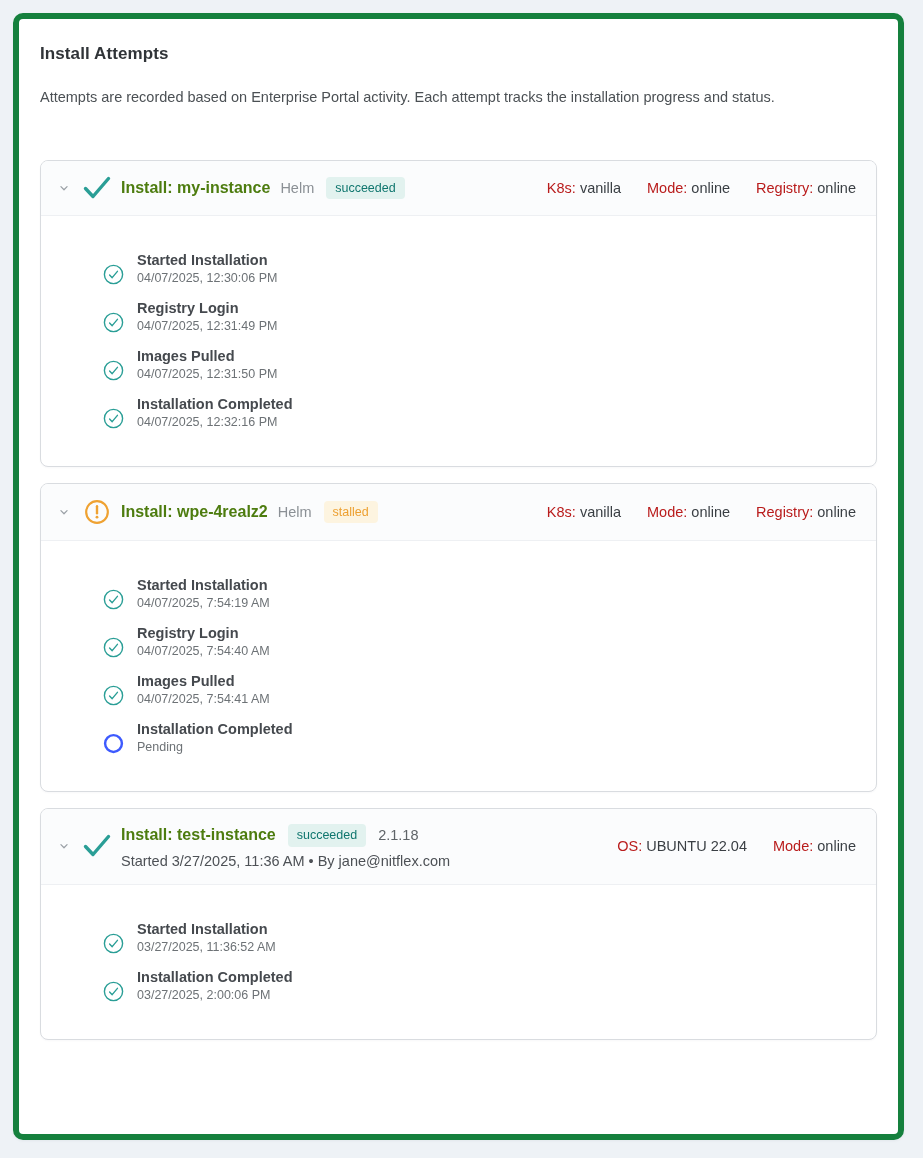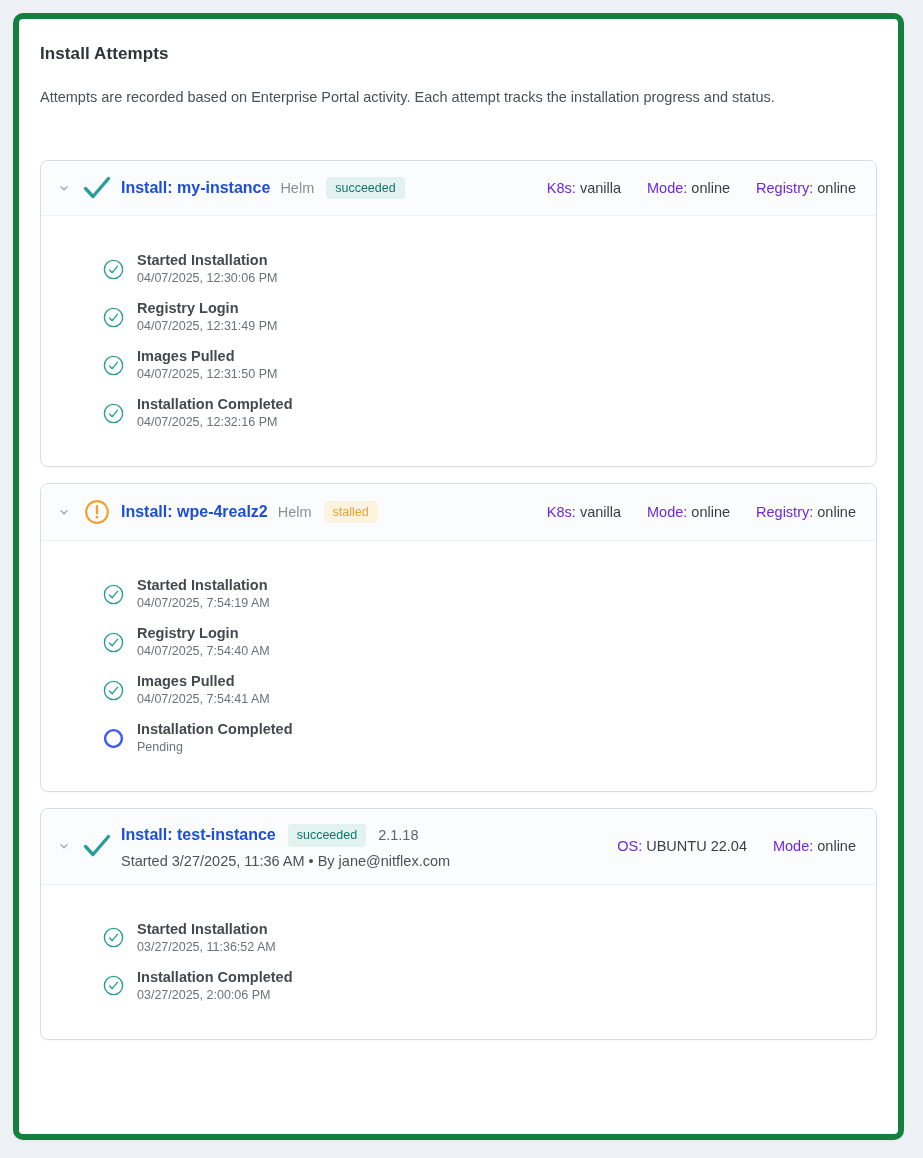--- a/index.html
+++ b/index.html
@@ -48,21 +48,21 @@
     cursor: pointer;
   }
   .header-left { display: flex; align-items: center; }
   .chevron { display: inline-flex; margin-right: 10px; }
   .status-icon { display: inline-flex; width: 32px; justify-content: center; }
   .title-block { margin-left: 8px; }
   .title-row { display: flex; align-items: center; }
   .attempt-title {
     font-size: 16px;
     font-weight: 700;
-    color: #1d4ed8;
+    color: #4d7c0f;
   }
   .attempt-method {
     margin-left: 10px;
     font-size: 14.5px;
     color: #8b9095;
   }
   .attempt-version {
     margin-left: 12px;
     font-size: 14.5px;
     color: #5f6468;
@@ -81,26 +81,26 @@
     margin-top: 6px;
     font-size: 14.5px;
     color: #4d5156;
   }
   .header-meta {
     display: flex;
     gap: 26px;
     font-size: 14.5px;
     white-space: nowrap;
   }
-  .meta-label { color: #6d28d9; }
+  .meta-label { color: #b91c1c; }
   .meta-value { color: #3a3f44; }
   .card-body { padding: 36px 20px 22px 62px; }
   .step {
     display: flex;
-    align-items: center;
+    align-items: flex-end;
     margin-bottom: 15px;
   }
   .step-icon { display: inline-flex; margin-top: 1px; }
   .step-text { margin-left: 13px; }
   .step-title {
     font-size: 14.5px;
     font-weight: 700;
     color: #45494e;
   }
   .step-time {

